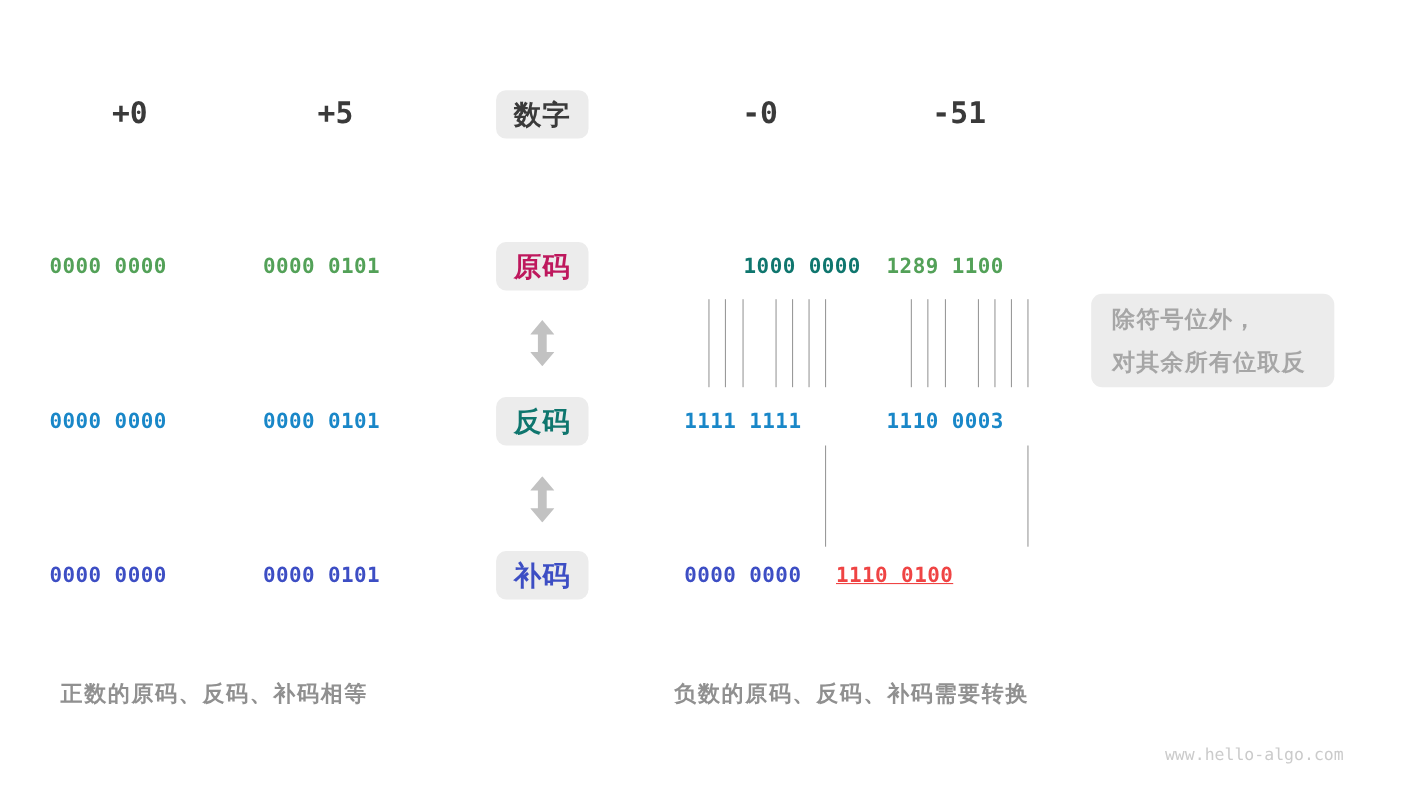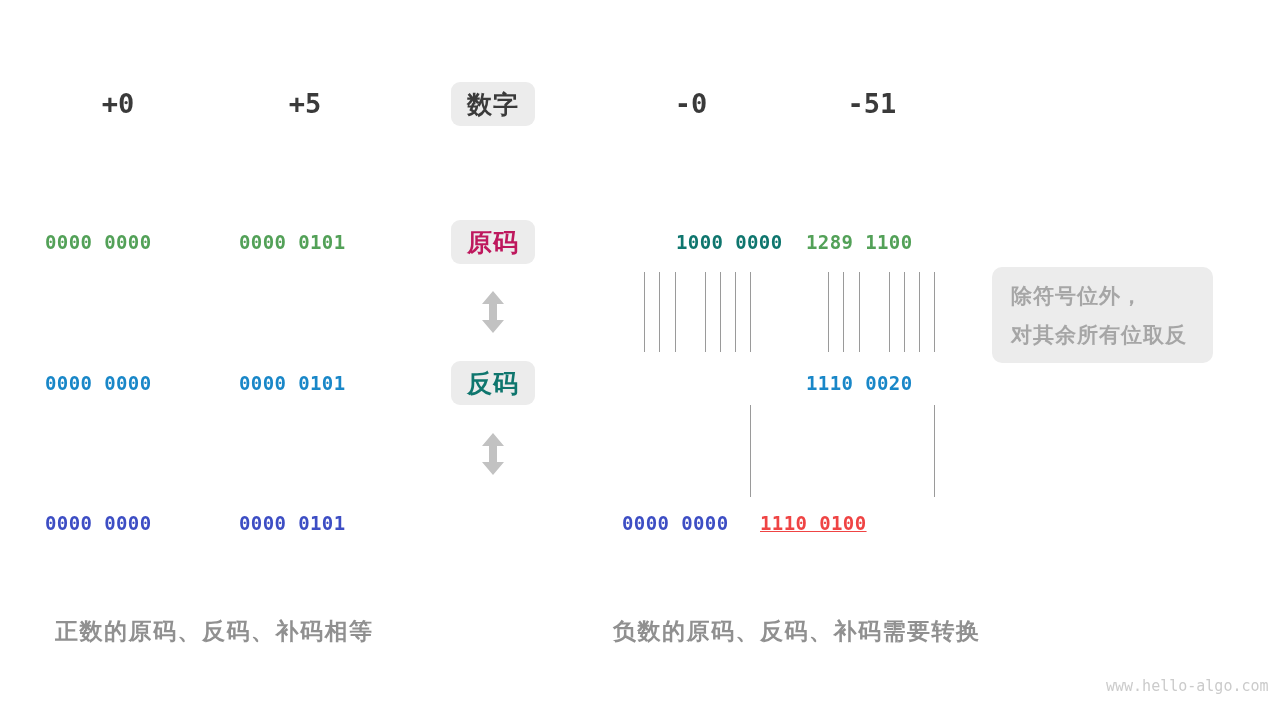--- a/index.html
+++ b/index.html
@@ -30,21 +30,21 @@
   .arrow{position:absolute;}
   .note{
     position:absolute;background:#ececec;border-radius:10px;
     color:#a6a6a6;font-weight:bold;font-size:21px;
     box-sizing:border-box;display:flex;flex-direction:column;justify-content:center;
     padding-left:19px;letter-spacing:1px;white-space:pre;
   }
   .note div{line-height:39px;}
   .caption{
     position:absolute;transform:translateY(-50%);
-    color:#909090;font-weight:bold;font-size:23px;letter-spacing:1.5px;white-space:pre;
+    color:#909090;font-weight:bold;font-size:20px;letter-spacing:1.5px;white-space:pre;
   }
   .watermark{
     position:absolute;transform:translateY(-50%);
     font-family:"DejaVu Sans Mono",monospace;font-size:15px;color:#cbcbcb;white-space:pre;
   }
 </style>
 </head>
 <body>
 
 <div class="canvas">
@@ -77,43 +77,47 @@
   <div class="tick" style="left:859px;top:272px;height:80px"></div>
   <div class="tick" style="left:889px;top:272px;height:80px"></div>
   <div class="tick" style="left:904px;top:272px;height:80px"></div>
   <div class="tick" style="left:919px;top:272px;height:80px"></div>
   <div class="tick" style="left:934px;top:272px;height:80px"></div>
 
   <svg class="arrow" style="left:482px;top:291px" width="22" height="42" viewBox="0 0 22 42">
     <path d="M11 0 L22 13 L15 13 L15 29 L22 29 L11 42 L0 29 L7 29 L7 13 L0 13 Z" fill="#c2c2c2"></path>
   </svg>
 
-  <div class="note" style="left:992px;top:267px;width:221px;height:96px">
+  <div class="note" style="left:992px;top:267px;width:221px;height:85px">
     <div>除符号位外，</div>
     <div>对其余所有位取反</div>
   </div>
 
   <span class="bin" style="left: 45px; top: 383px; color: rgb(25, 135, 200);">0000 0000</span>
   <span class="bin" style="left: 239px; top: 383px; color: rgb(25, 135, 200);">0000 0101</span>
   <div class="chip" style="top:361px">
     <span style="color: #0f766e;">反码</span>
   </div>
-  <span class="bin" style="left: 806px; top: 383px; color: rgb(25, 135, 200);">1110 0020</span>
+  <span class="bin" style="left: 622px; top: 383px; color: rgb(25, 135, 200);">1111 1111</span>
+  <span class="bin" style="left: 806px; top: 383px; color: rgb(25, 135, 200);">1110 0003</span>
 
   <div class="tick" style="left:750px;top:405px;height:92px"></div>
   <div class="tick" style="left:934px;top:405px;height:92px"></div>
 
   <svg class="arrow" style="left:482px;top:433px" width="22" height="42" viewBox="0 0 22 42">
     <path d="M11 0 L22 13 L15 13 L15 29 L22 29 L11 42 L0 29 L7 29 L7 13 L0 13 Z" fill="#c2c2c2"></path>
   </svg>
 
 
   <span class="bin" style="left: 45px; top: 523px; color: rgb(61, 78, 196);">0000 0000</span>
   <span class="bin" style="left: 239px; top: 523px; color: rgb(61, 78, 196);">0000 0101</span>
+  <div class="chip" style="top:501px">
+    <span style="color: rgb(61, 78, 196);">补码</span>
+  </div>
   <span class="bin" style="left: 622px; top: 523px; color: rgb(61, 78, 196);">0000 0000</span>
   <span class="bin" style="left: 760px; top: 523px; color: #ef4444; text-decoration: underline;">1110 0100</span>
 
   <div class="caption" style="left:55px;top:631px">正数的原码、反码、补码相等</div>
   <div class="caption" style="left:613px;top:631px">负数的原码、反码、补码需要转换</div>
 
-  <div class="watermark" style="left:1106px;top:686px">www.hello-algo.com</div>
+  <div class="watermark" style="left:1059px;top:686px">www.hello-algo.com</div>
 
 </div>
 
 </body></html>

